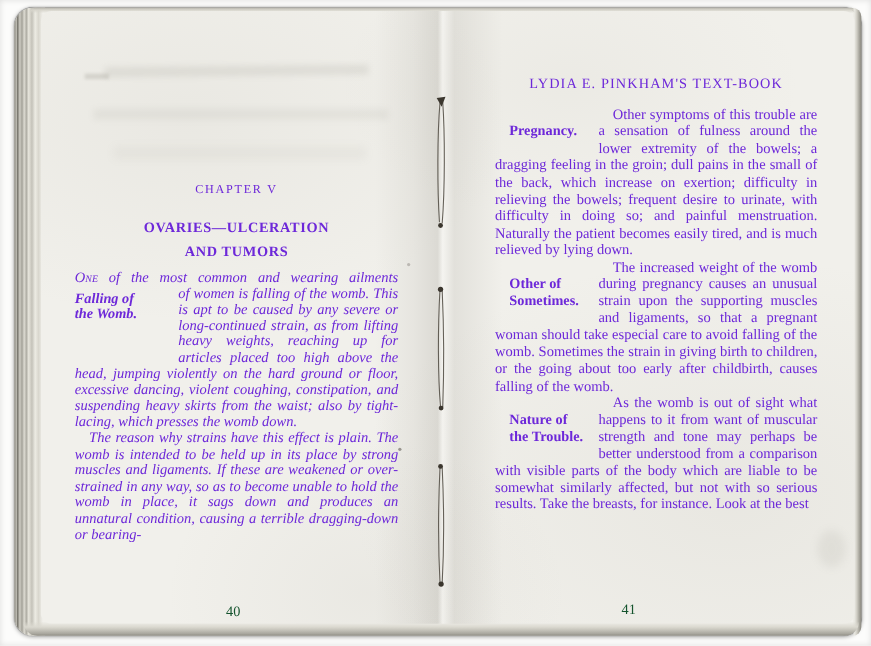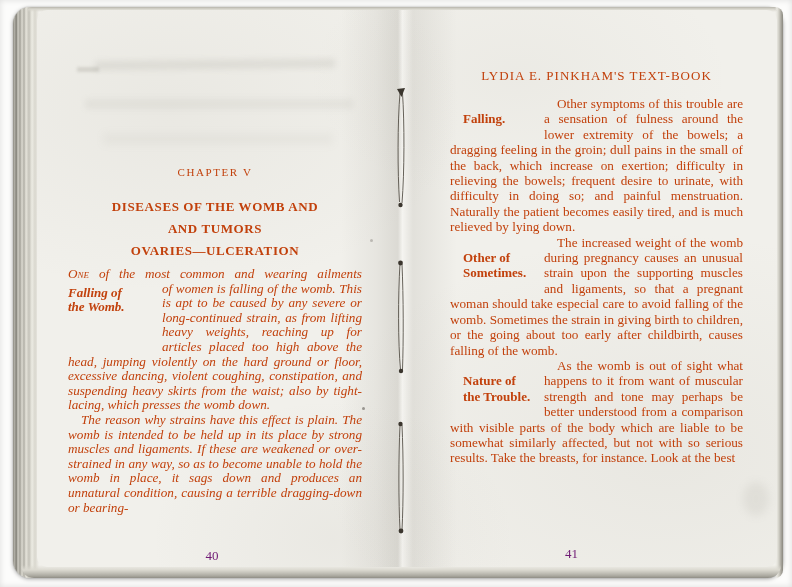--- a/index.html
+++ b/index.html
@@ -67,21 +67,21 @@
   .ghost{position:absolute;background:#8f8d82;filter:blur(3px);}
   .g1{left:82px;top:53px;width:240px;height:9px;opacity:.16;transform:rotate(-.6deg);}
   .g2{left:64px;top:60px;width:22px;height:5px;opacity:.25;filter:blur(1.5px);}
   .g3{left:72px;top:92px;width:268px;height:10px;opacity:.10;}
   .g4{left:90px;top:126px;width:230px;height:12px;opacity:.07;filter:blur(4px);}
   .g5{right:14px;bottom:62px;width:26px;height:34px;opacity:.12;filter:blur(4px);border-radius:50%;}
   .speck{position:absolute;width:3px;height:3px;border-radius:50%;background:#55504a;opacity:.55;}
   
   .stitches{position:absolute;left:372px;top:60px;width:30px;height:480px;}
   
-  .ink{color:#c2410c;}
+  .ink{color:#6d28d9;}
   .text-left{position:absolute;left:55px;top:158px;width:294px;}
   .chapter{
     text-align:center;font-size:11px;letter-spacing:1.6px;line-height:15px;
   }
   .main-title{
     margin-top:16px;text-align:center;font-weight:bold;
     font-size:13px;letter-spacing:.6px;line-height:22px;
   }
   .bodytext{
     font-size:13.2px;line-height:14.6px;text-align:justify;
@@ -101,21 +101,21 @@
   .para-indent{text-indent:13px;}
   .text-right{position:absolute;left:437px;top:61px;width:293px;}
   .running-header{
     text-align:center;font-size:13px;letter-spacing:1px;line-height:15px;white-space:nowrap;
   }
   .text-right .bodytext{margin-top:13px;line-height:15.4px;}
   .text-right .flow{text-indent:13px;}
   .text-right .r-lines-3{height:46.2px;}
   .text-right .r-lines-4{height:61.6px;}
   .folio{
-    position:absolute;width:294px;text-align:center;font-size:13px;color:#701a75;
+    position:absolute;width:294px;text-align:center;font-size:13px;color:#14532d;
   }
   .folio-left{left:52px;top:541px;}
   .folio-right{left:412px;top:539px;width:293px;}
 </style>
 </head>
 <body>
 
 <div class="scene">
   <div class="book">
     <div class="edge-left"></div>
@@ -148,23 +148,22 @@
         <circle cx="15.5" cy="196" r="2.4"></circle>
         <circle cx="16" cy="304" r="2.2"></circle>
         <circle cx="15.5" cy="357" r="2.2"></circle>
         <circle cx="16" cy="464" r="2.4"></circle>
       </g>
     </svg>
 
     <div class="text-left ink">
       <div class="chapter">CHAPTER V</div>
       <div class="main-title">
-        <div>DISEASES OF THE WOMB AND</div>
+        <div>OVARIES—ULCERATION</div>
         <div>AND TUMORS</div>
-        <div>OVARIES—ULCERATION</div>
       </div>
       <div class="bodytext">
         <span class="lead-line"><span class="sc">One</span><span> of the most common and wearing ailments</span></span>
         <div class="flow">
           <div class="cutin lines-4">
             <div class="sidehead">
               <div>Falling of</div>
               <div>the Womb.</div>
             </div>
           </div><span>of women is falling of the womb. This is apt to be caused by any severe or long-continued strain, as from lifting heavy weights, reaching up for articles placed too high above the head, jumping violently on the hard ground or floor, excessive dancing, violent coughing, constipation, and suspending heavy skirts from the waist; also by tight-lacing, which presses the womb down.</span>
@@ -174,21 +173,21 @@
     </div>
     <div class="folio folio-left">40</div>
 
     <div class="text-right ink">
       <div class="running-header">LYDIA E. PINKHAM'S TEXT-BOOK</div>
       <div class="bodytext">
 
         <div class="flow">
           <div class="cutin r-lines-3">
             <div class="sidehead">
-              <div>Falling.</div>
+              <div>Pregnancy.</div>
               <div></div>
             </div>
           </div><span>Other symptoms of this trouble are a sensation of fulness around the lower extremity of the bowels; a dragging feeling in the groin; dull pains in the small of the back, which increase on exertion; difficulty in relieving the bowels; frequent desire to urinate, with difficulty in doing so; and painful menstruation. Naturally the patient becomes easily tired, and is much relieved by lying down.</span>
         </div>
 
         <div class="flow">
           <div class="cutin r-lines-4">
             <div class="sidehead">
               <div>Other of</div>
               <div>Sometimes.</div>

